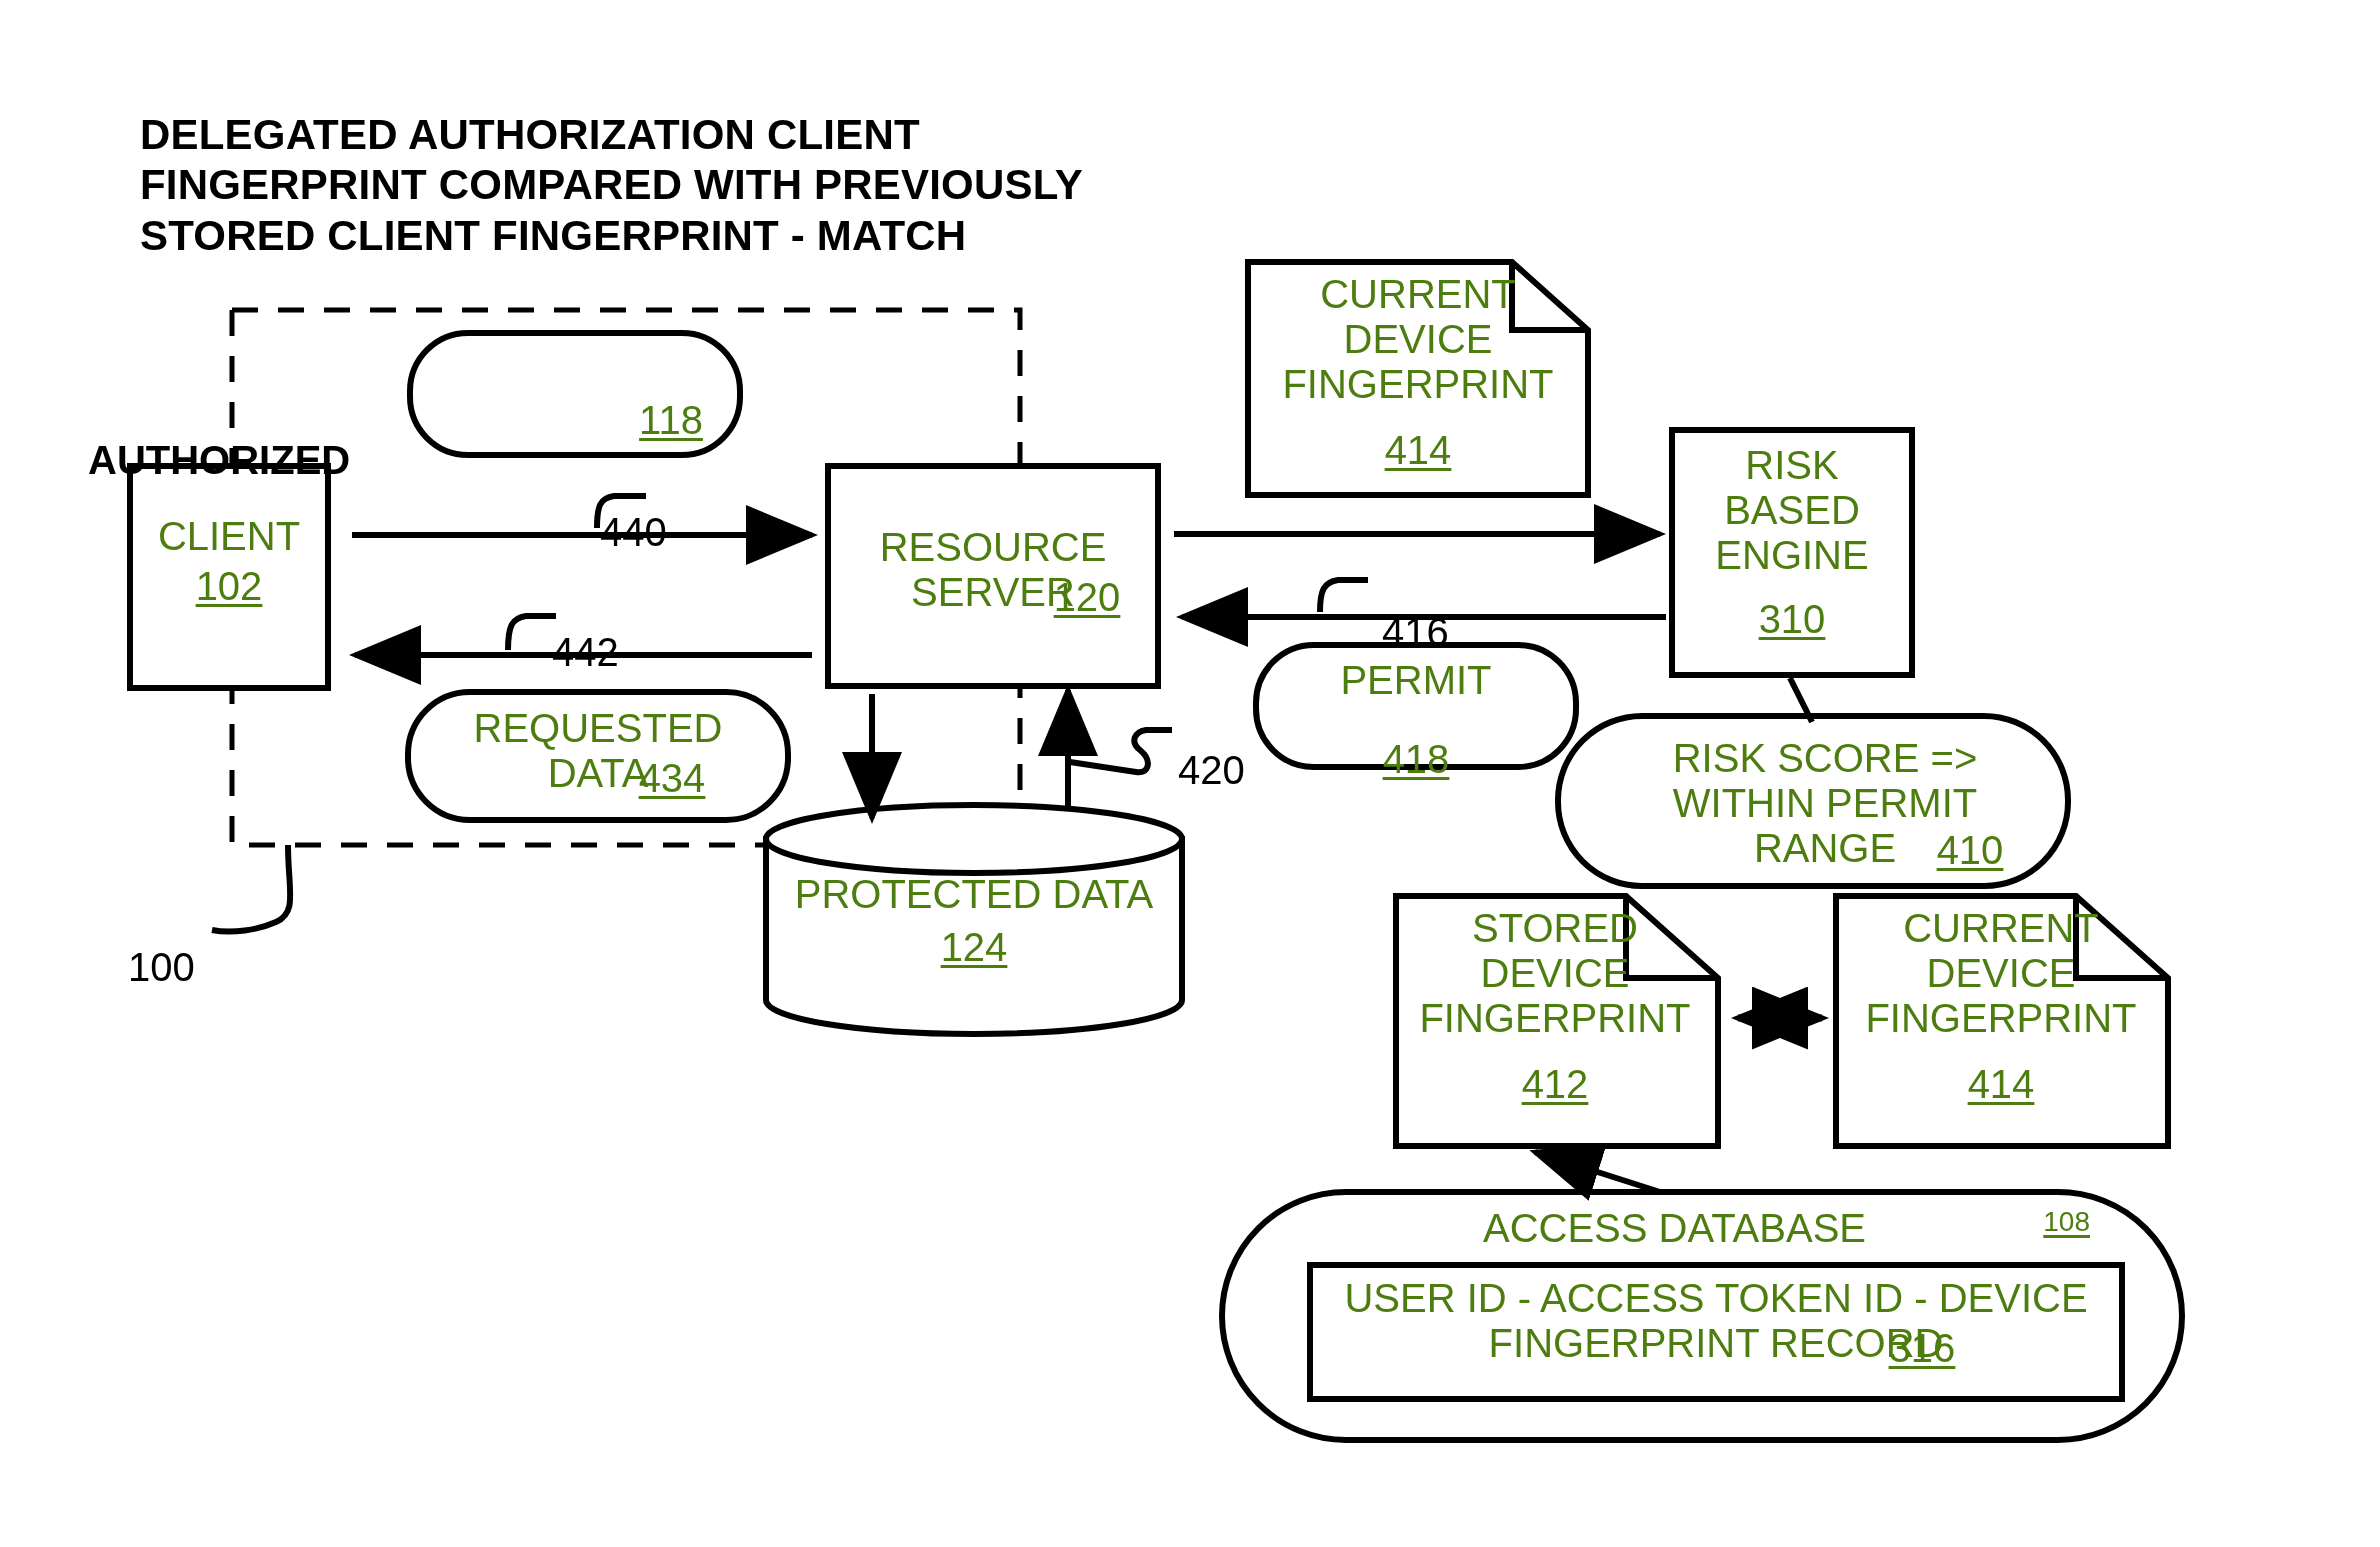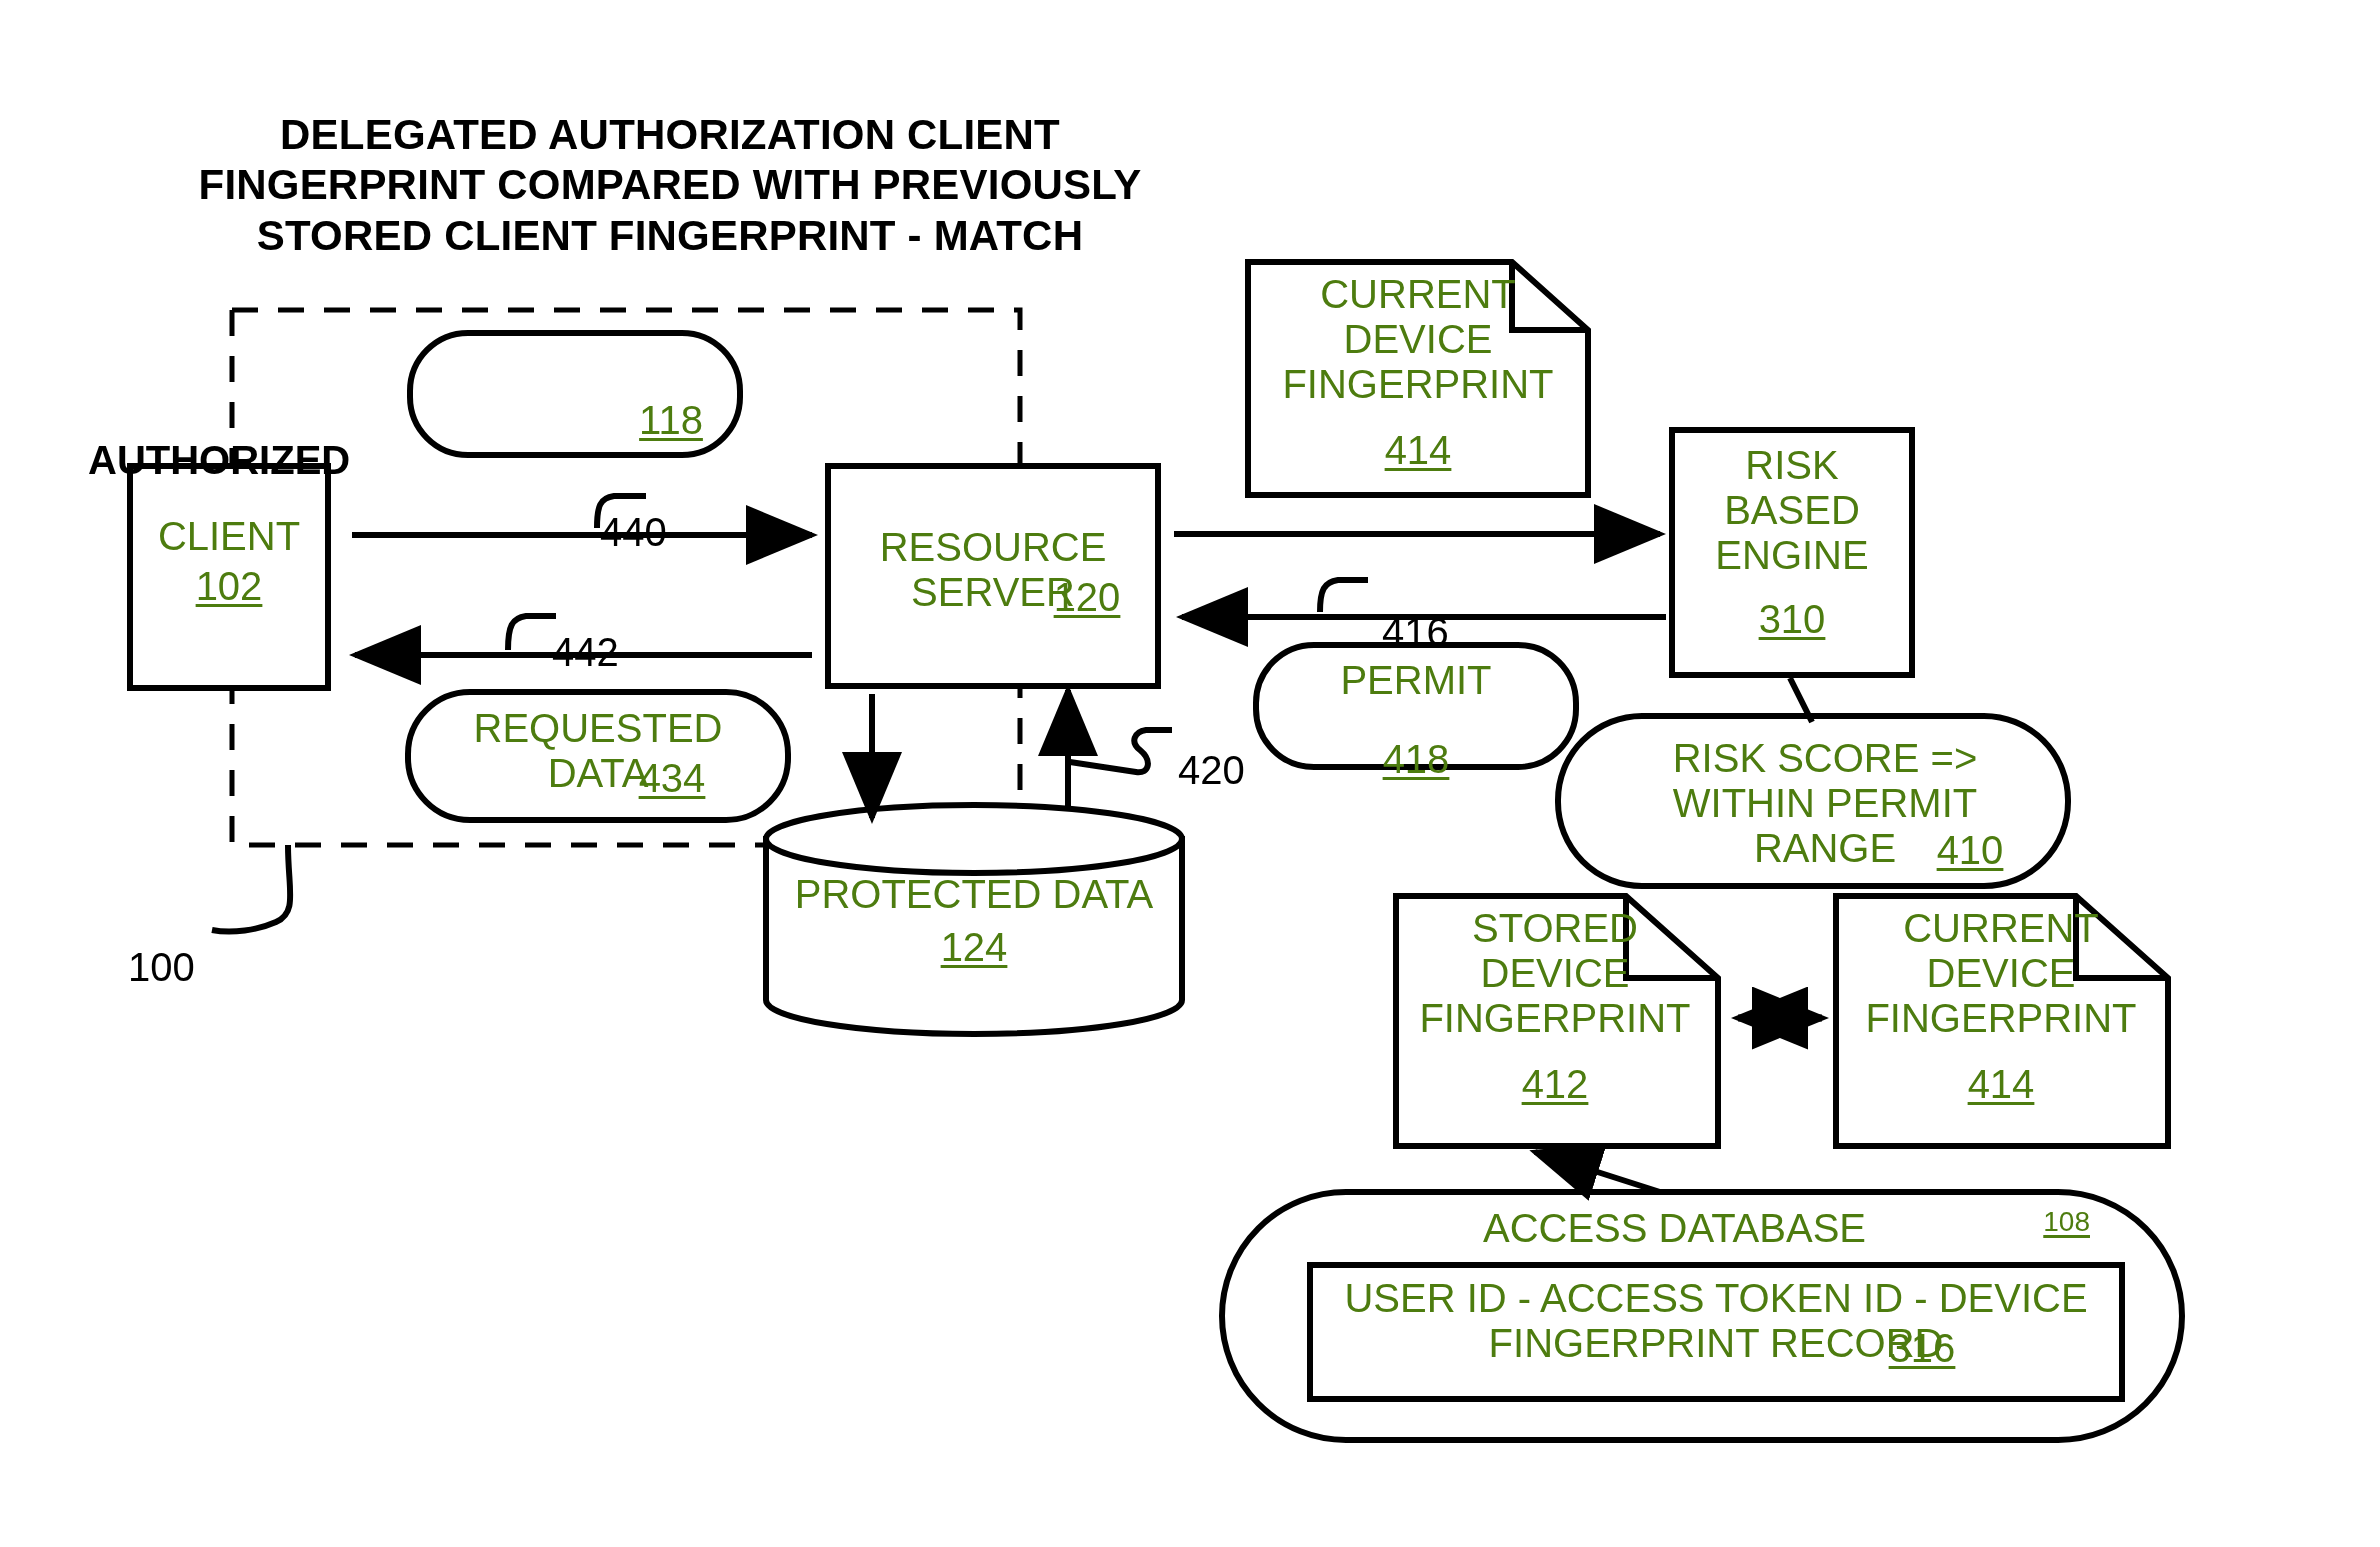--- a/index.html
+++ b/index.html
@@ -28,21 +28,20 @@
   .txt {
     position: absolute;
     text-align: center;
     line-height: 1.12;
     color: #4d7c0f;
     white-space: pre-line;
     font-weight: 400;
   }
   .title {
     position: absolute;
-    text-align: center;
     font-weight: 700;
     line-height: 1.2;
     letter-spacing: 0.2px;
   }
   .lbl {
     position: absolute;
     font-weight: 400;
     margin-top: 40px;
   }
   .u { text-decoration: underline; text-underline-offset: 4px; text-decoration-thickness: 3px; }

